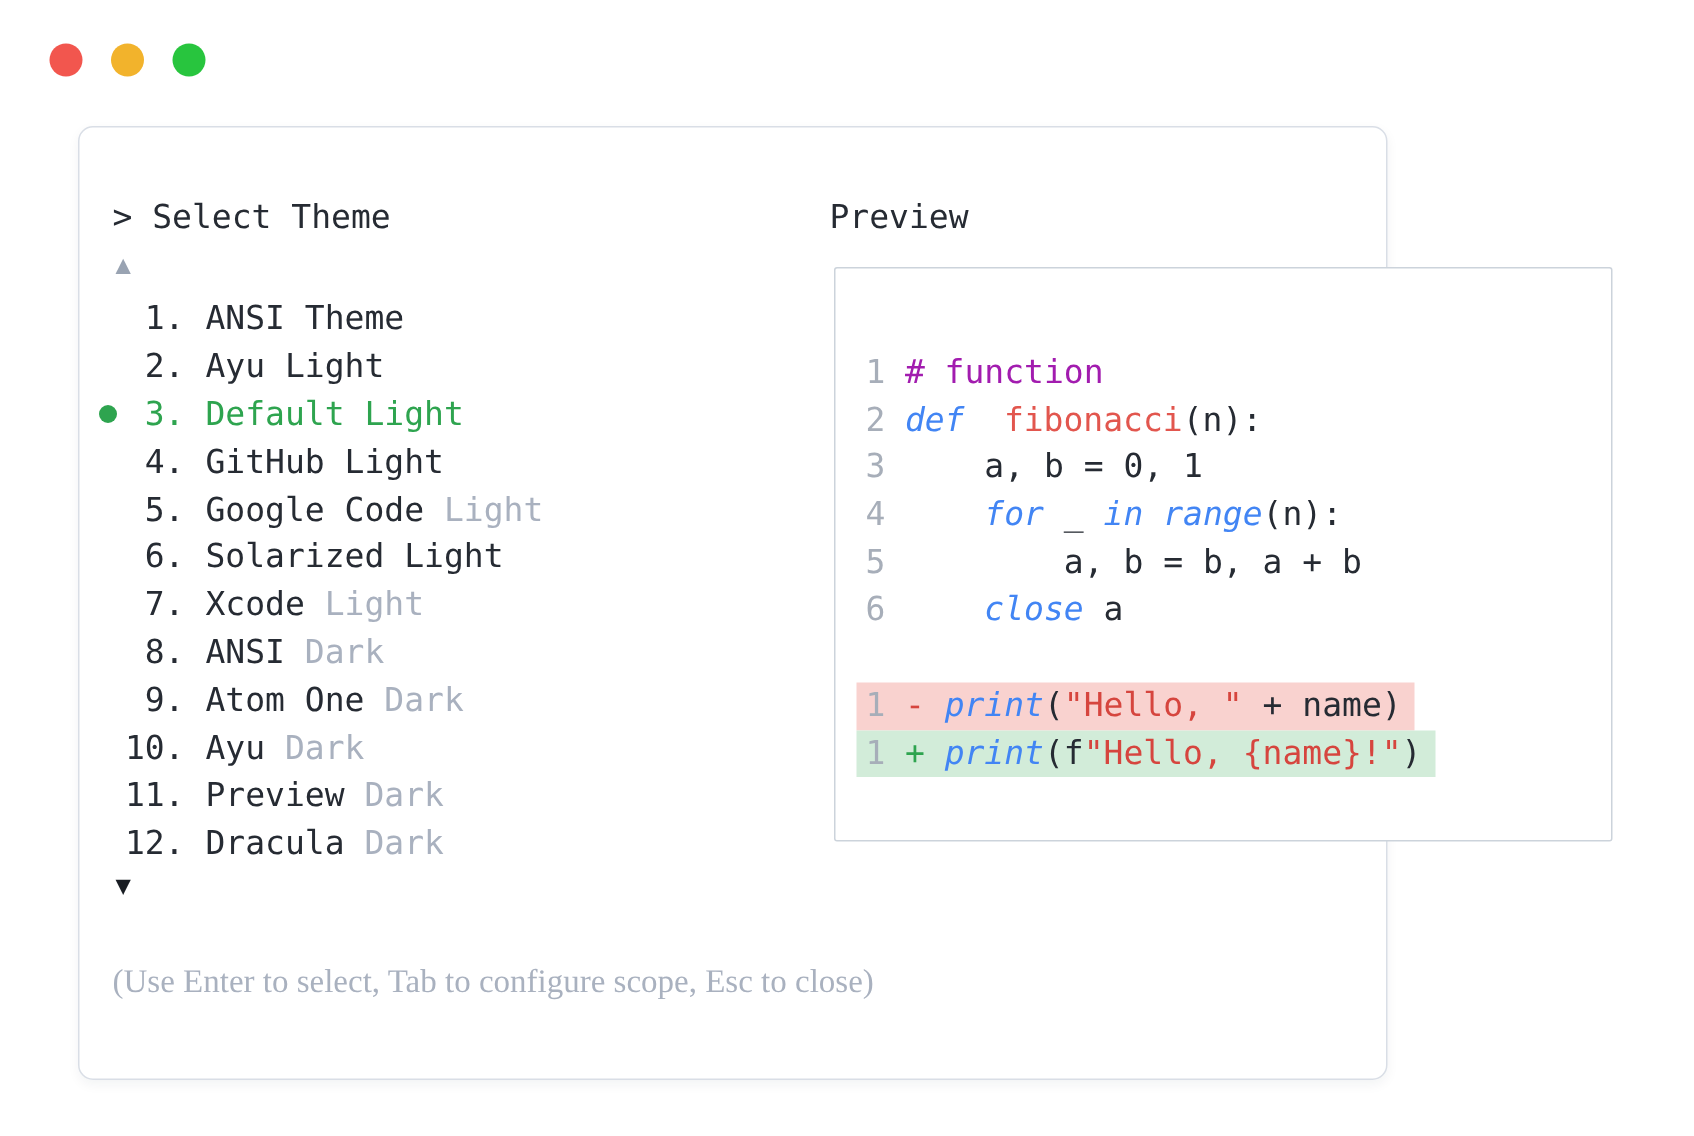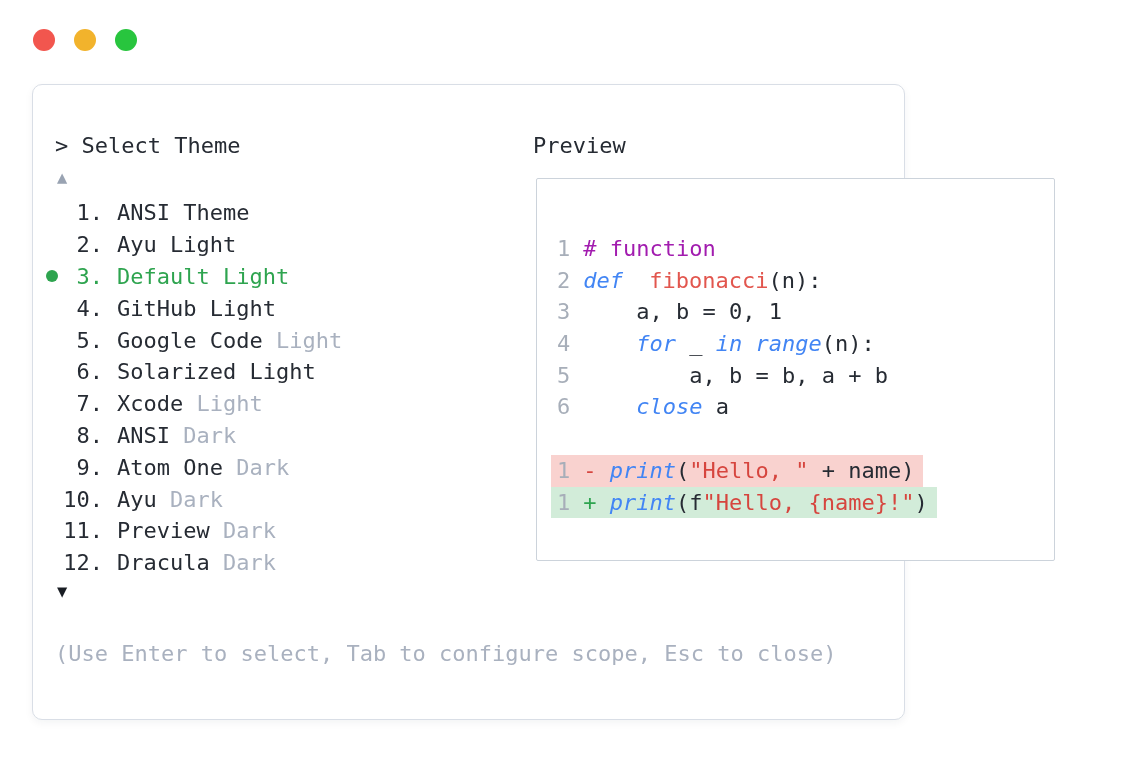--- a/index.html
+++ b/index.html
@@ -11,21 +11,21 @@
   }
   
   .traffic-lights { position: absolute; left: 33px; top: 29px; display: flex; gap: 19px; }
   .tl { width: 22px; height: 22px; border-radius: 50%; cursor: pointer; }
   .tl.red    { background: #f2564e; }
   .tl.yellow { background: #f2b32c; }
   .tl.green  { background: #28c53e; }
 
   
   .panel {
-    position: absolute; left: 32px; top: 84px;
+    position: absolute; left: 52px; top: 84px;
     width: 873px; height: 636px;
     background: #ffffff;
     border: 1.5px solid #d9dee6;
     border-radius: 10px;
     box-shadow: 0 3px 8px rgba(20,30,50,0.05);
   }
 
   .prompt-line {
     position: absolute; left: 22px; top: 48px;
     font-size: 22px; color: #262b33; white-space: pre;
@@ -47,21 +47,21 @@
     content: ""; display: block; width: 12px; height: 12px; margin-left: 1px;
     border-radius: 50%; background: #2ea44f;
   }
   .num-col { width: 44px; flex: none; text-align: right; }
   .label-col { margin-left: 14px; }
   .theme-row.selected { color: #2ea44f; }
   .muted { color: #a9b1bf; }
 
   .hint-line {
     position: absolute; left: 22px; top: 556px;
-    font-size: 22px; color: #a9b1bf; white-space: pre;
+    font-size: 22px; color: #a9b1bf; white-space: pre; font-family: Liberation Serif, serif;
   }
 
   
   .preview-title {
     position: absolute; left: 500px; top: 48px;
     font-size: 22px; color: #262b33;
   }
   .preview-box {
     position: absolute; left: 503px; top: 93px;
     width: 519px; height: 383px;

